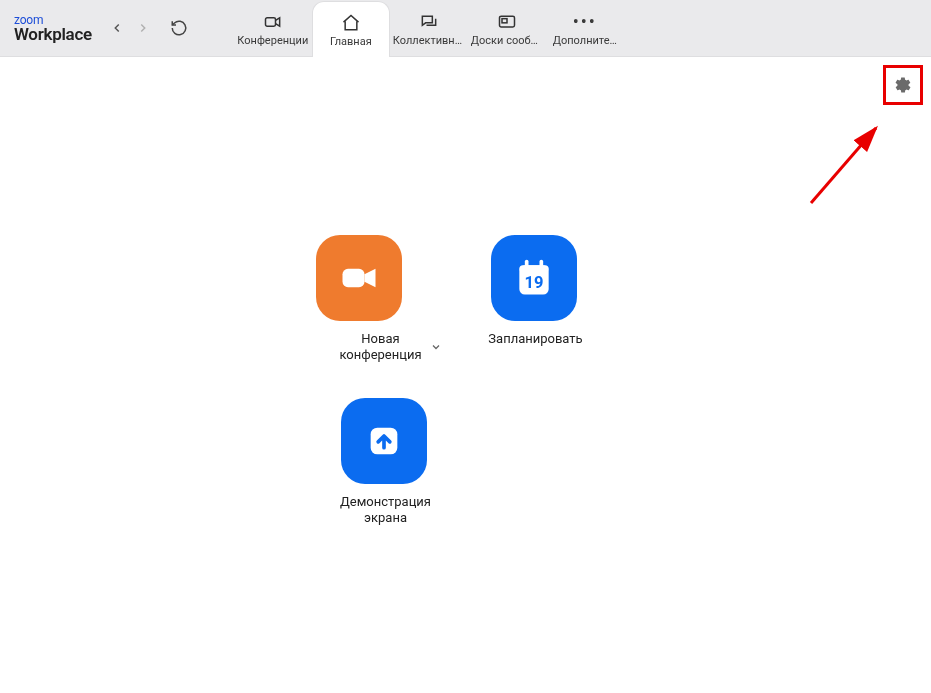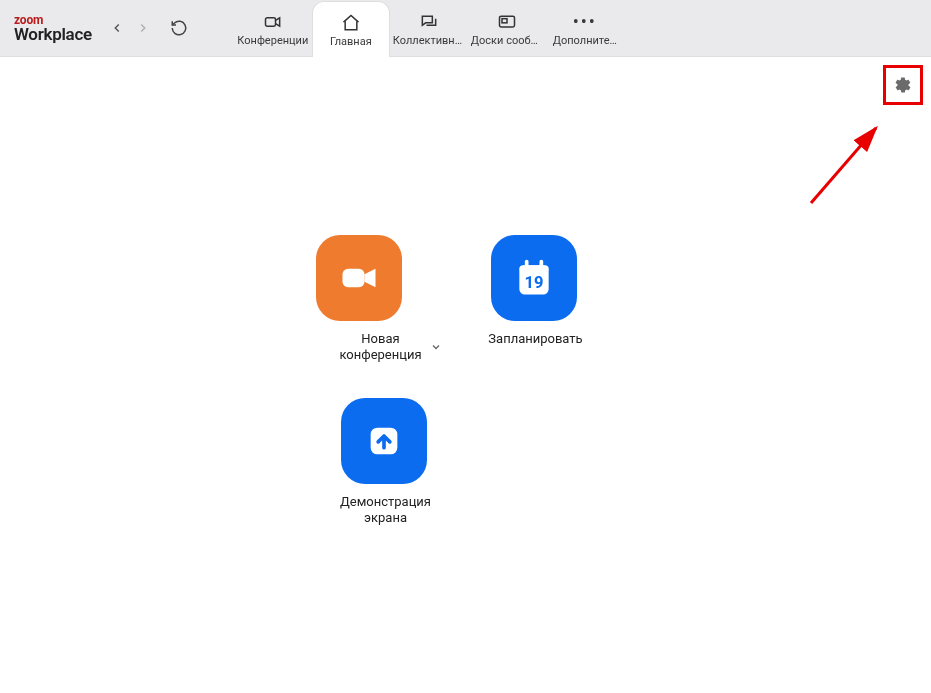--- a/index.html
+++ b/index.html
@@ -27,22 +27,22 @@
     .brand {
       display: flex;
       flex-direction: column;
       justify-content: center;
       line-height: 1;
       margin-left: 6px;
       margin-right: 8px;
     }
     .brand-zoom {
       font-size: 12px;
-      font-weight: 700;
-      color: #b91c1c;
+      font-weight: 400;
+      color: #1d4ed8;
       letter-spacing: -0.2px;
     }
     .brand-workplace {
       font-size: 17px;
       font-weight: 600;
       color: #222;
       letter-spacing: -0.3px;
     }
     .nav-arrows {
       display: flex;

